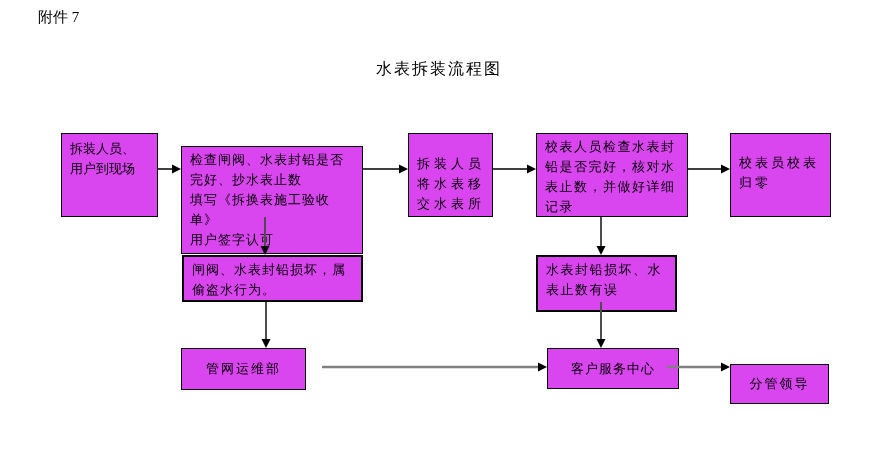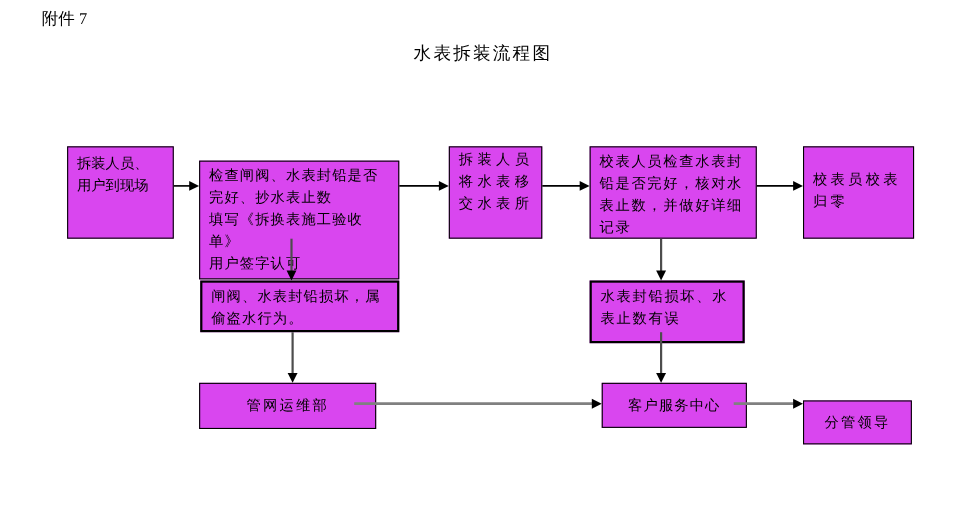--- a/index.html
+++ b/index.html
@@ -16,21 +16,21 @@
     position: absolute;
     left: 13px;
     top: 8px;
     font-size: 15px;
     margin-left: 25px;
   }
   .diagram-title {
     position: absolute;
     left: 0;
     right: 0;
-    top: 39px;
+    top: 59px;
     text-align: center;
     font-size: 16px;
     letter-spacing: 2px;
   }
   .node {
     position: absolute;
     box-sizing: border-box;
     border: 1px solid #000;
     background: #d946ef;
     font-size: 13px;
@@ -60,36 +60,36 @@
 
   <div class="attachment-label">附件 7</div>
   <div class="diagram-title">水表拆装流程图</div>
 
   <div class="node" style="left:61px; top:133px; width:97px; height:84px; padding-top:5px;">拆装人员、
 用户到现场</div>
   <div class="node" style="left:181px; top:133px; width:182px; height:108px; letter-spacing:1px;margin-top:13px;">检查闸阀、水表封铅是否
 完好、抄水表止数
 填写《拆换表施工验收单》
 用户签字认可</div>
-  <div class="node" style="left:408px; top:133px; width:85px; height:84px; padding-top:1px; letter-spacing:4px;">拆装人员
+  <div class="node" style="left:408px; top:133px; width:85px; height:84px; padding-top:20px; letter-spacing:4px;">拆装人员
 将水表移
 交水表所</div>
   <div class="node" style="left:536px; top:133px; width:152px; height:84px; letter-spacing:1.5px;">校表人员检查水表封
 铅是否完好，核对水
 表止数，并做好详细
 记录</div>
   <div class="node" style="left:730px; top:133px; width:101px; height:84px; padding-top:19px; letter-spacing:3px;">校表员校表
 归零</div>
 
   <div class="node" style="left:182px; top:255px; width:181px; height:47px; border-width:2px; letter-spacing:1px;">闸阀、水表封铅损坏，属
 偷盗水行为。</div>
   <div class="node" style="left:536px; top:255px; width:141px; height:57px; border-width:2px; letter-spacing:1.5px;">水表封铅损坏、水
 表止数有误</div>
 
-  <div class="node center" style="left:181px; top:348px; width:161px; height:42px; border-width:1.5px; letter-spacing:2px;">管网运维部</div>
+  <div class="node center" style="left:181px; top:348px; width:125px; height:42px; border-width:1.5px; letter-spacing:2px;">管网运维部</div>
   <div class="node center" style="left:547px; top:348px; width:132px; height:41px; border-width:1.5px; letter-spacing:1px;">客户服务中心</div>
   <div class="node center" style="left:730px; top:364px; width:99px; height:40px; letter-spacing:2px;">分管领导</div>
 
   <svg class="connectors" width="878" height="473" viewBox="0 0 878 473">
 
     <g>
       <line x1="158" y1="169" x2="174" y2="169" stroke="#000" stroke-width="1.5"></line>
       <polygon points="181,169 172,164.5 172,173.5" fill="#000"></polygon>
     </g>
     <g>

